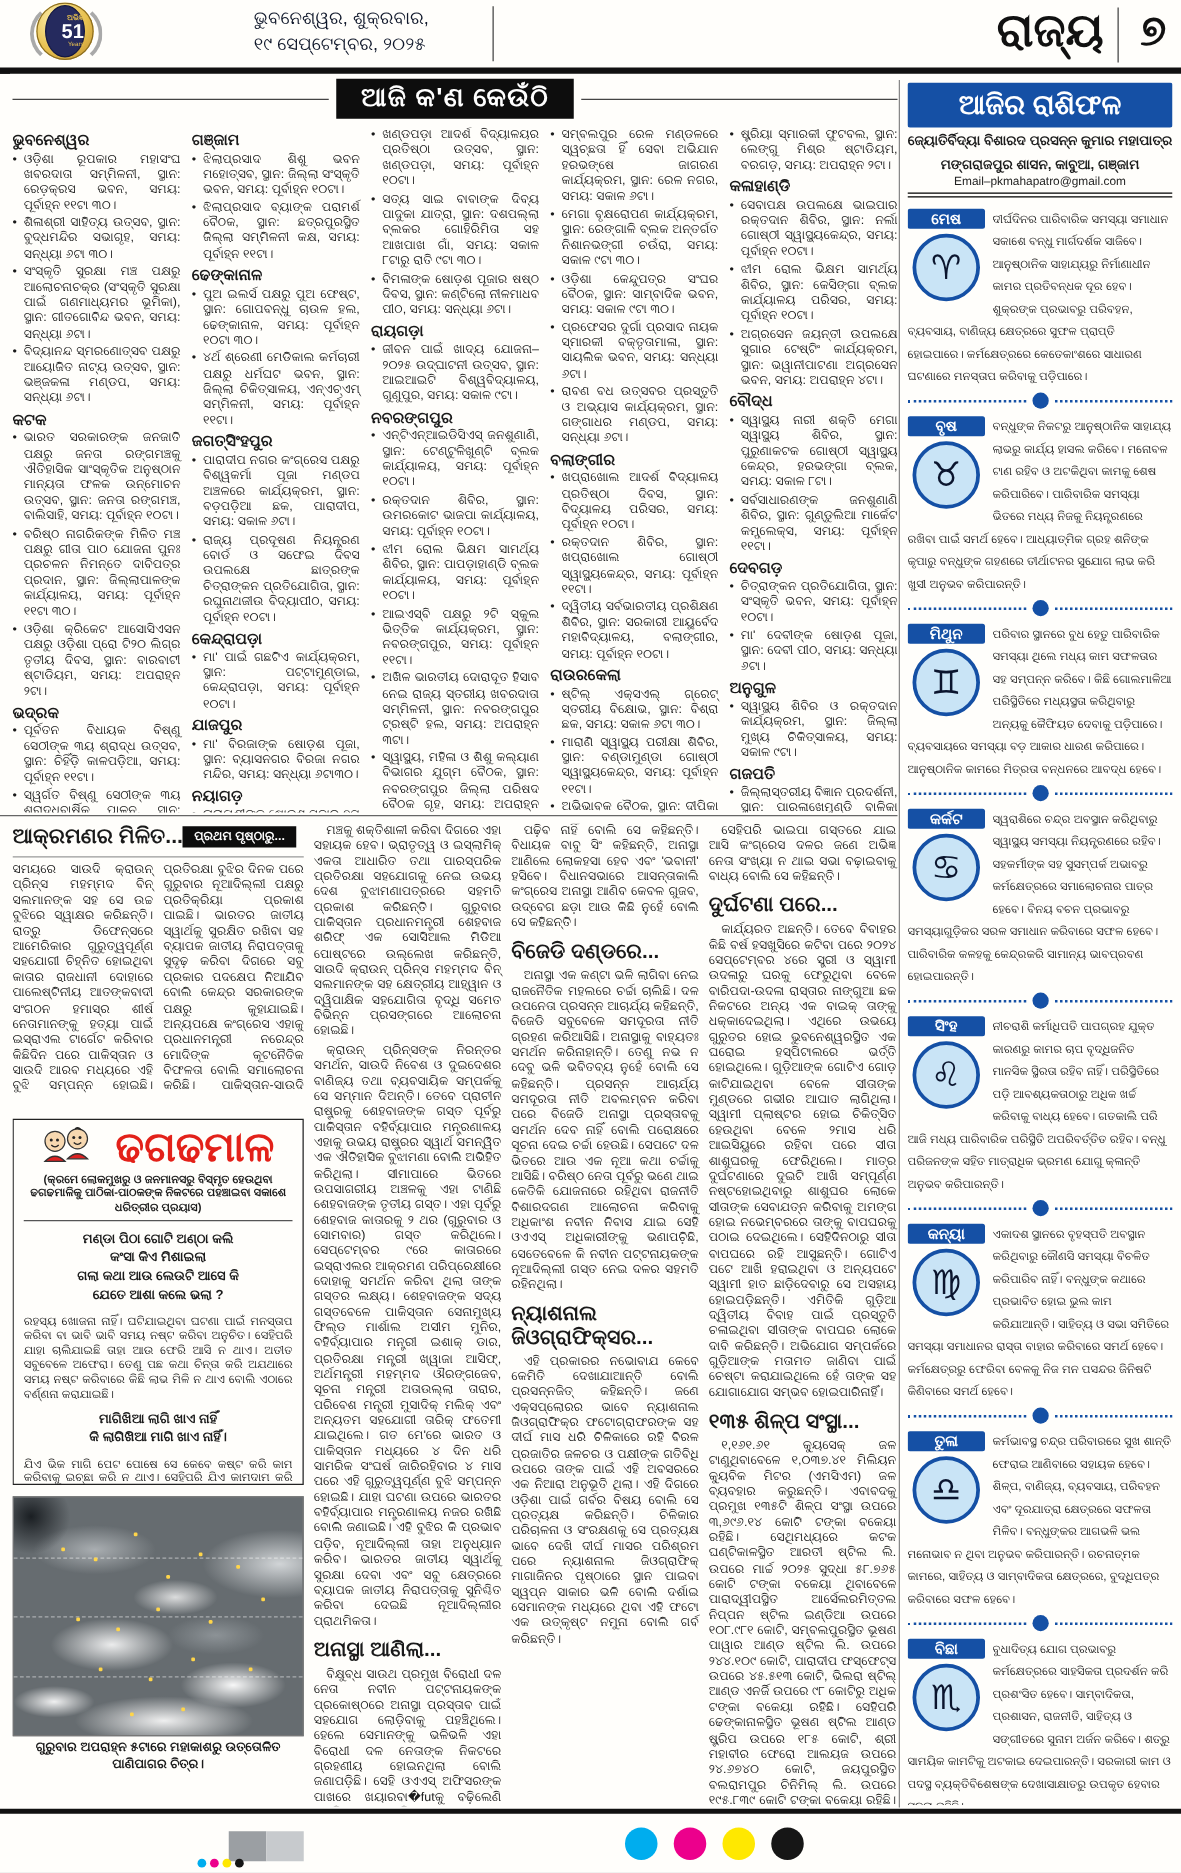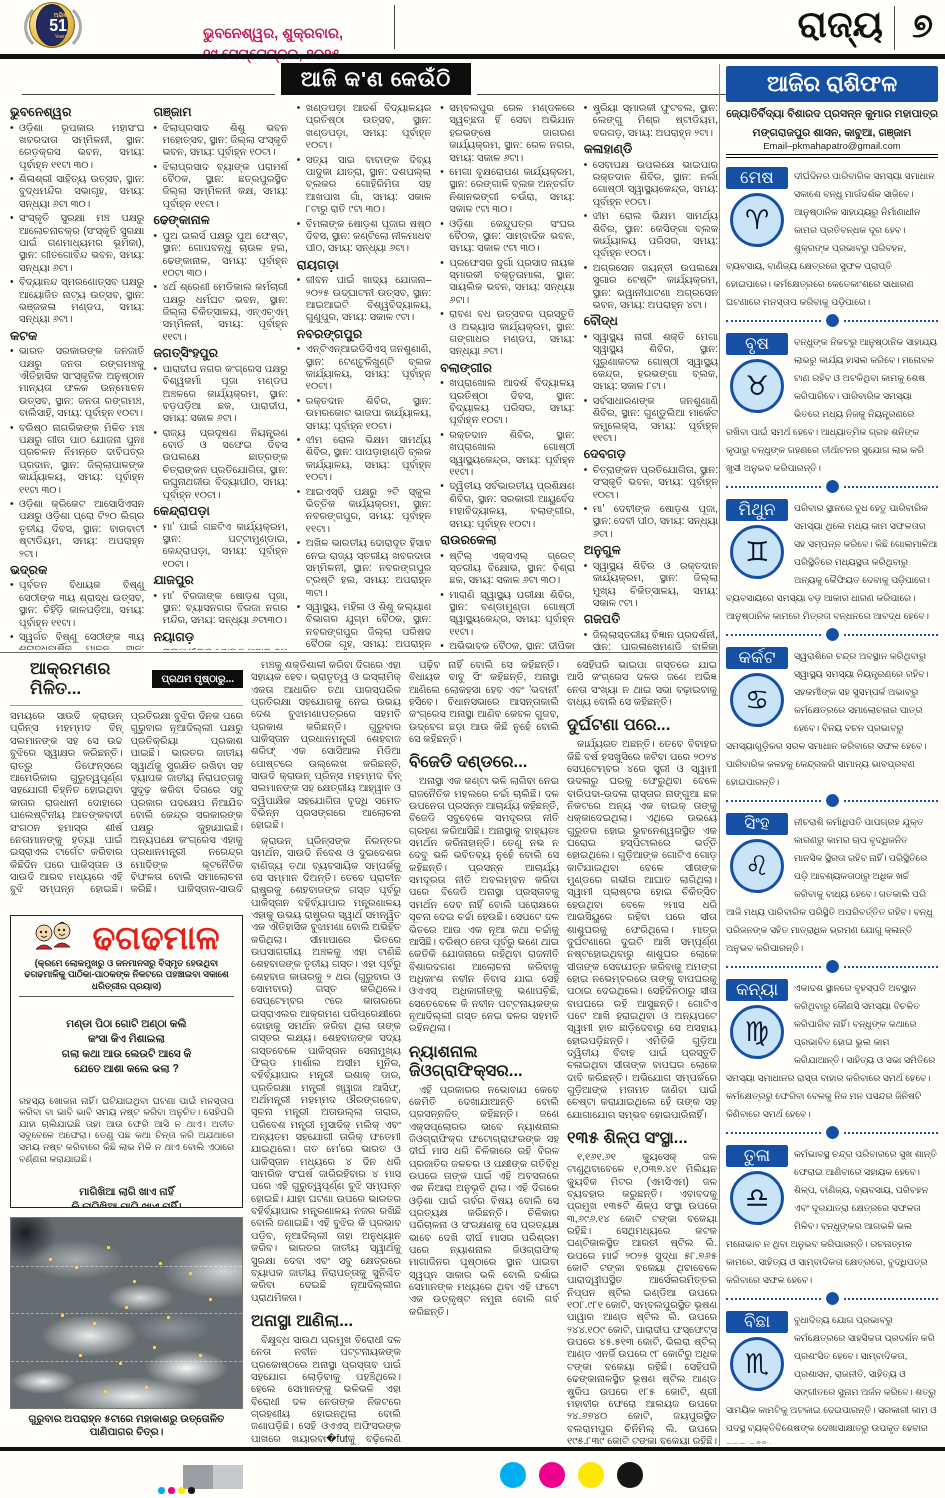--- a/index.html
+++ b/index.html
@@ -11,50 +11,50 @@
   .emblem .arc{position:absolute;left:0;top:0;width:52px;height:46px;border:3px solid #a9a9a9;border-radius:50%;
                border-top-color:transparent;border-bottom-color:transparent;}
   .emblem .gold{position:absolute;left:5px;top:1px;width:46px;height:46px;border-radius:50%;
                 background:radial-gradient(circle at 35% 30%,#fdf0b0,#e8c14f 55%,#b8872a 100%);
                 display:flex;align-items:center;justify-content:center;box-shadow:0 0 0 1px #8a6c20 inset;}
   .emblem .oval{width:30px;height:40px;border-radius:50%;background:#252a5e;border:1px solid #141842;
                 display:flex;flex-direction:column;align-items:flex-end;justify-content:center;line-height:1;}
   .emblem .o1{color:#e8c14f;font-size:6px;font-weight:bold;}
   .emblem .o2{color:#ffffff;font-size:16px;font-weight:bold;}
   .emblem .o3{color:#e8c14f;font-size:5px;}
-  .dateline{position:absolute;left:203px;top:23px;font-size:14.5px;font-weight:bold;line-height:1.45;color:#be185d;}
+  .dateline{position:absolute;left:203px;top:5px;font-size:14.5px;font-weight:normal;line-height:1.45;color:#0f172a;}
   .mast-vrule{position:absolute;left:394px;top:5px;width:1px;height:44px;background:#444;}
   .section-name{position:absolute;right:62px;top:4px;font-size:37px;font-weight:bold;color:#111;}
   .mast-vrule2{position:absolute;right:50px;top:6px;width:1px;height:44px;background:#444;}
   .page-num{position:absolute;right:12px;top:6px;font-size:34px;font-weight:bold;color:#111;}
   .mast-bar{position:absolute;top:54px;left:0;width:945px;height:5px;background:#111;}
   
-  .listing-title-row{position:absolute;top:63px;left:22px;width:708px;display:flex;align-items:flex-end;}
+  .listing-title-row{position:absolute;top:63px;left:10px;width:708px;display:flex;align-items:center;}
   .listing-title-row .rule{flex:1;height:1px;background:#444;}
   .listing-title-box{background:#0d0d0d;color:#fff;font-size:21px;font-weight:bold;padding:4px 20px;margin:0 6px;letter-spacing:1px;}
   .listing-grid{position:absolute;top:102px;left:10px;width:708px;height:548px;display:flex;gap:9px;overflow:hidden;}
   .lcol{flex:1;min-width:0;font-size:10px;line-height:1.24;text-align:justify;}
   .lcol h3{font-size:12.5px;font-weight:bold;margin:3px 0 1px;text-align:left;}
   .lcol ul{margin:0;padding:0;list-style:none;}
   .lcol li{position:relative;padding-left:9px;margin:0 0 2px;}
   .lcol li::before{content:"•";position:absolute;left:0;top:0;}
   .mid-divider{position:absolute;top:652px;left:0;width:718px;height:1px;background:#666;}
   
   .lower{position:absolute;top:659px;left:10px;width:708px;height:786px;display:flex;gap:8px;overflow:hidden;}
   .lower-left{width:233px;flex:none;}
-  .lead-headrow{display:flex;align-items:center;justify-content:space-between;margin-left:20px;}
+  .lead-headrow{display:flex;align-items:center;justify-content:flex-start;}
   .lead-hl{font-size:17px;font-weight:bold;}
   .fp-tag{background:#0d0d0d;color:#fff;font-size:10px;font-weight:bold;padding:3px 9px;white-space:nowrap;}
   .lead-body{margin-top:6px;column-count:2;column-gap:8px;height:196px;overflow:hidden;
              font-size:10px;line-height:1.24;text-align:justify;border-top:1px solid #999;padding-top:4px;}
   .dhag{border:1.5px solid #222;margin-top:9px;padding:5px 8px;height:281px;overflow:hidden;}
   .dh-titlerow{display:flex;align-items:flex-start;justify-content:center;gap:19px;}
   .dh-title{color:#e32119;font-size:33px;font-weight:bold;line-height:1.05;}
   .dh-sub{font-size:9px;font-weight:bold;text-align:center;line-height:1.3;margin:2px 0 3px;border-bottom:1px solid #555;padding-bottom:3px;}
-  .dh-verse{font-size:10.5px;font-weight:bold;text-align:center;line-height:1.45;margin:19px 0;}
+  .dh-verse{font-size:10.5px;font-weight:bold;text-align:center;line-height:1.45;margin:7px 0;}
   .dh-para{font-size:9.3px;text-align:justify;line-height:1.25;margin:3px 0;}
   .sat{position:relative;margin-top:9px;width:231px;height:190px;border:1px solid #777;background-color:#666c70;
        background-image:
         radial-gradient(60px 26px at 76% 79%,rgba(255,255,255,.95),rgba(255,255,255,0) 70%),
         radial-gradient(70px 30px at 34% 62%,rgba(250,250,250,.9),rgba(255,255,255,0) 70%),
         radial-gradient(48px 20px at 56% 42%,rgba(240,240,240,.85),rgba(255,255,255,0) 70%),
         radial-gradient(85px 38px at 92% 28%,rgba(228,231,233,.85),rgba(255,255,255,0) 72%),
         radial-gradient(46px 18px at 14% 86%,rgba(255,255,255,.9),rgba(255,255,255,0) 70%),
         radial-gradient(95px 26px at 52% 94%,rgba(246,246,246,.95),rgba(255,255,255,0) 75%),
         radial-gradient(42px 40px at 6% 8%,rgba(18,22,26,.9),rgba(18,22,26,0) 75%),
@@ -71,21 +71,21 @@
   .lower-text{margin:0 0 3px;text-indent:10px;}
   
   .hz-vrule{position:absolute;left:719px;top:64px;width:1px;height:1382px;background:#888;}
   .horoscope{position:absolute;left:726px;top:66px;width:212px;height:1378px;overflow:hidden;}
   .hz-title{background:#1550a5;color:#fff;font-size:22px;font-weight:bold;text-align:center;padding:5px 0;border-radius:2px;}
   .hz-by{font-size:10.8px;font-weight:bold;text-align:center;line-height:1.35;margin-top:4px;}
   .hz-email{font-size:9.5px;text-align:center;color:#222;margin:1px 0 3px;}
   .hz-rule{height:2px;border-top:1.5px solid #000;border-bottom:1.5px solid #000;margin:2px 0 7px;}
   .sign{overflow:hidden;}
   .badge{float:left;width:62px;margin:2px 6px 0 0;text-align:center;}
-  .badge-label{background:#1550a5;color:#fff;font-weight:normal;font-size:17px;padding:1px 0;border-radius:2px;text-align:center;}
+  .badge-label{background:#1550a5;color:#fff;font-weight:bold;font-size:12px;padding:1px 0;border-radius:2px;text-align:center;}
   .badge-circle{width:48px;height:48px;border-radius:50%;border:3px solid #1550a5;background:#c9e4f6;
                 margin:4px auto 0;display:flex;align-items:center;justify-content:center;
                 font-size:27px;color:#0b152e;line-height:1;}
   .sign-text{font-size:9.3px;line-height:1.28;text-align:justify;}
   .sep{display:flex;align-items:center;margin:5px 0 4px;}
   .sep::before,.sep::after{content:"";flex:1;border-top:2px dotted #1550a5;}
   .sep-dot{width:13px;height:13px;border-radius:50%;background:#1550a5;margin:0 5px;flex:none;}
   
   .bottom-bar{position:absolute;top:1447px;left:0;width:945px;height:4px;background:#111;}
   .gray-sq{position:absolute;top:1465px;left:183px;display:flex;}

